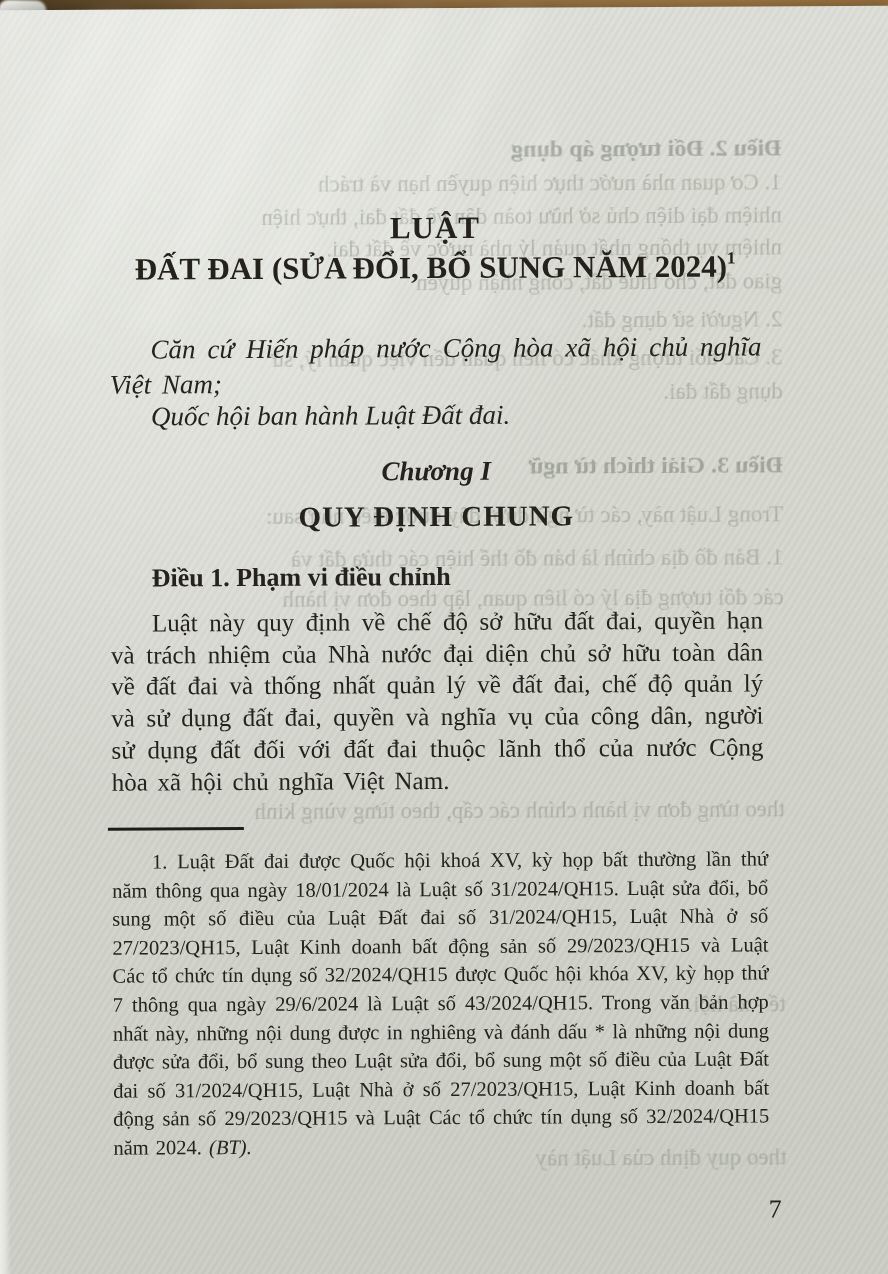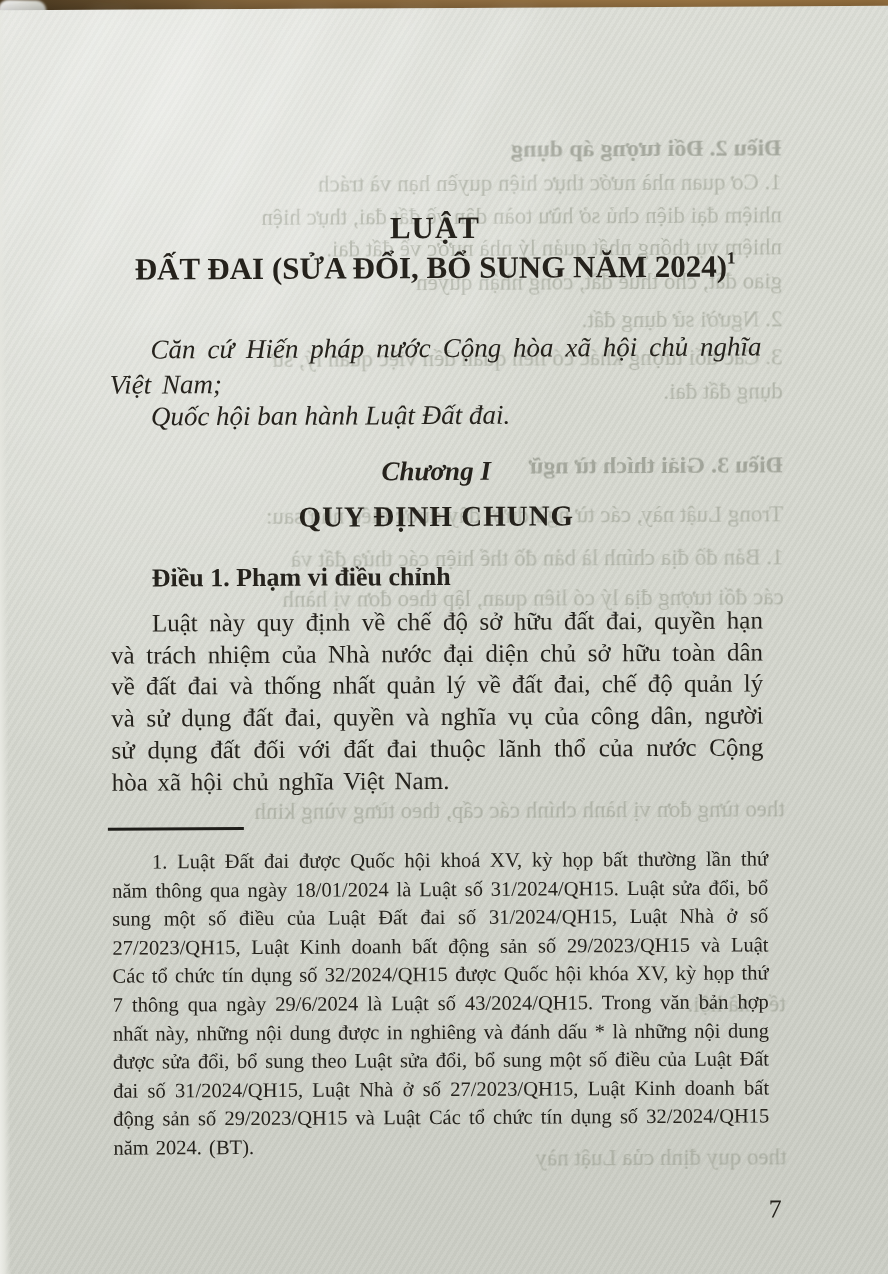--- a/index.html
+++ b/index.html
@@ -60,21 +60,21 @@
 
   .chlabel{top:448px;text-align:center;font-weight:700;font-style:italic;font-size:27px;}
   .chtitle{top:492px;text-align:center;font-weight:700;font-size:29px;letter-spacing:1px;}
 
   .artheading{top:554px;font-weight:700;font-size:26px;text-indent:41px;white-space:nowrap;}
   .artbody{top:598px;font-size:25px;line-height:31.7px;text-align:justify;text-indent:41px;word-spacing:3.5px;}
 
   .rule{position:absolute;left:113px;top:818px;width:136px;height:3px;background:#1e1d19;}
 
   .footnote{top:838px;width:656px;font-size:20.5px;line-height:28.6px;text-align:justify;text-indent:40px;word-spacing:2px;}
-  .footnote .bt{}
+  .footnote .bt{font-style:italic;}
 
   .pagenum{top:1188px;width:668px;text-align:right;font-size:26px;}
 </style>
 </head>
 <body>
 
 <div class="photo">
   <div class="under-sheet"></div>
 
   <div class="paper">

